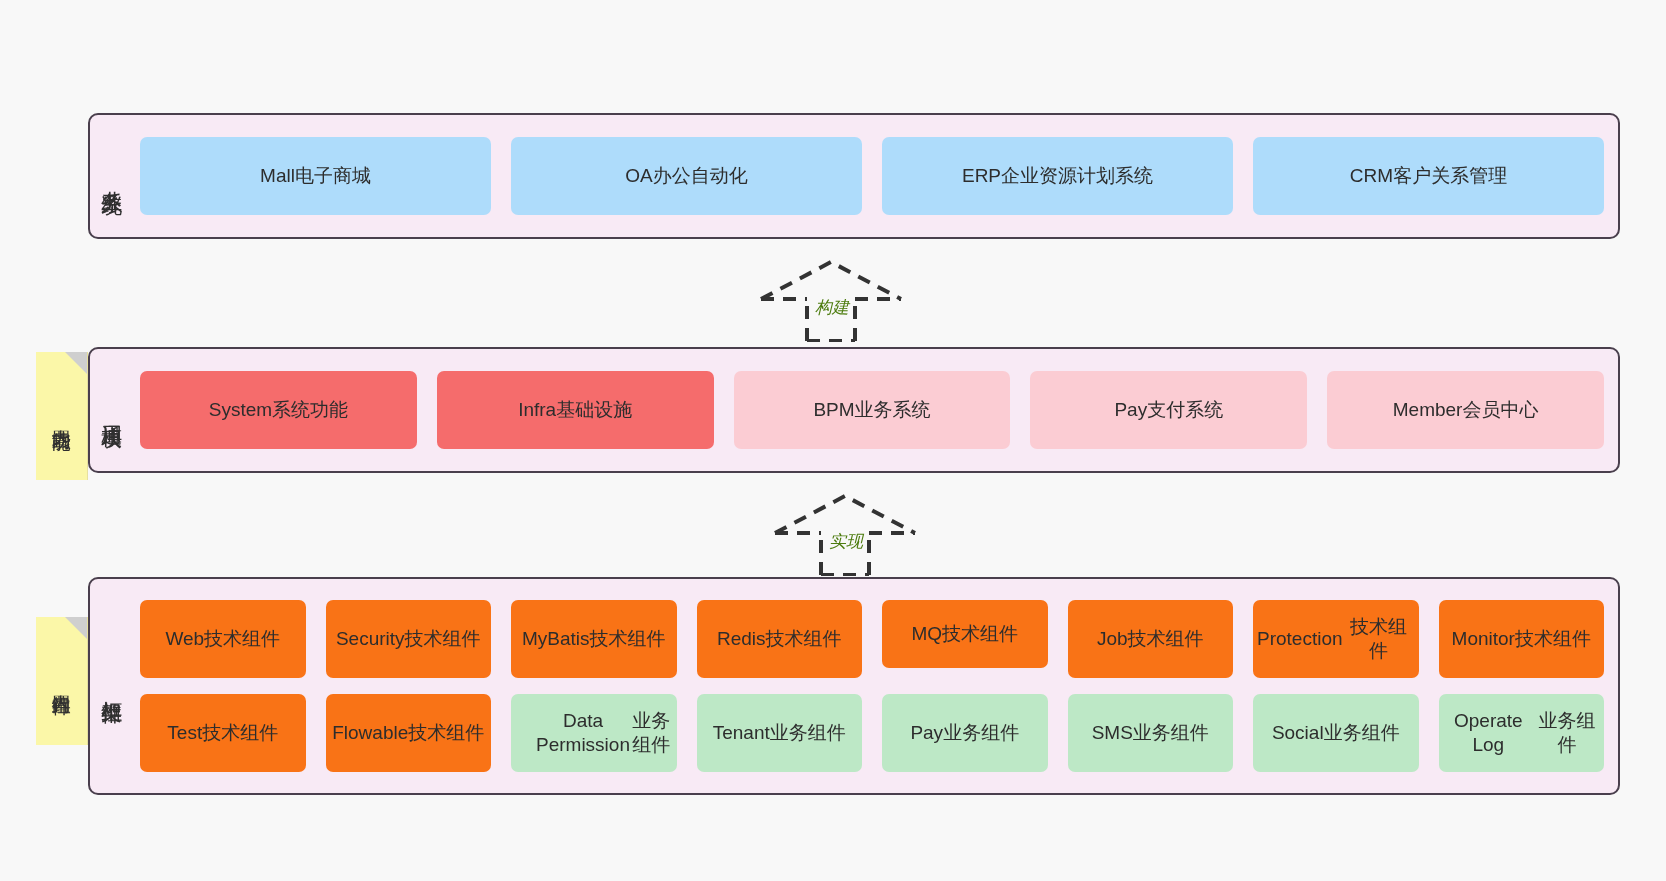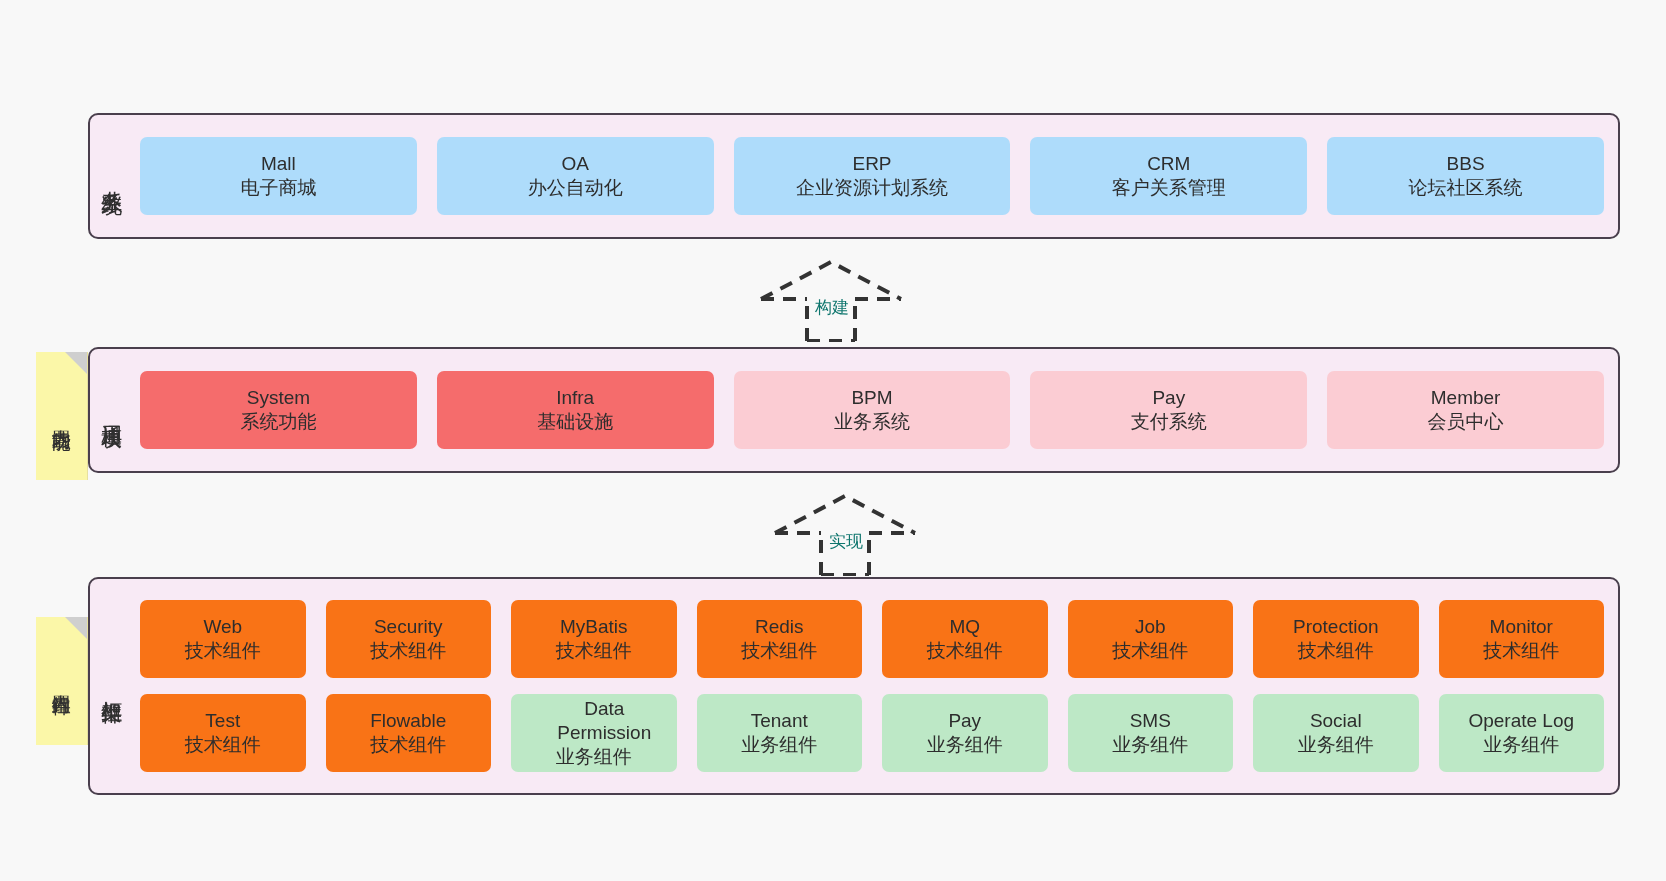--- a/index.html
+++ b/index.html
@@ -50,21 +50,21 @@
   .row{
     display:flex;
     gap:20px;
     align-items:stretch;
     justify-content:space-between;
   }
   .node{
     flex:1 1 0;
     border-radius:7px;
     display:flex;
-    flex-direction:column;
+    flex-direction:row;
     align-items:center;
     justify-content:center;
     text-align:center;
     font-size:19px;
     line-height:1.26;
     color:#2d2d2d;
     padding:6px 4px;
     box-sizing:border-box;
   }
   .node .ttl{display:block;}
@@ -103,25 +103,26 @@
     border-top:22px solid #cfcfcf;
     writing-mode:horizontal-tb;
   }
 
   
   .arrow-wrap{position:absolute;}
   .arrow-wrap svg{display:block;}
   .arrow-label{
     position:absolute;
     font-size:17px;
-    color:#0f766e;
+    color:#4d7c0f;
     background:#f8f8f8;
     padding:0 2px;
     white-space:nowrap;
     user-select:none;
+    font-style:italic;
   }
 </style>
 </head>
 <body>
 
 <div id="stage">
 
   <div class="layer" id="layer-business" style="left:88px; top:113px; width:1532px; height:126px;">
     <div class="layer-title">业务系统</div>
     <div class="layer-body">
@@ -134,24 +135,20 @@
           <span class="ttl">OA</span>
           <span class="sub">办公自动化</span>
         </div>
         <div class="node c-blue" style="height:78px;">
           <span class="ttl">ERP</span>
           <span class="sub">企业资源计划系统</span>
         </div>
         <div class="node c-blue" style="height:78px;">
           <span class="ttl">CRM</span>
           <span class="sub">客户关系管理</span>
-        </div>
-        <div class="node c-blue" style="height:78px;">
-          <span class="ttl">BBS</span>
-          <span class="sub">论坛社区系统</span>
         </div>
       </div>
     </div>
   </div>
 
   <div class="arrow-wrap" style="left:756px; top:258px; width:150px; height:84px;">
     <svg width="150" height="84" viewBox="0 0 150 84">
 
       <path d="M51 83 L51 41 M99 83 L99 41 M51 83 L99 83" fill="none" stroke="#333" stroke-width="4" stroke-dasharray="13,9" stroke-linecap="butt"></path>
 
@@ -222,21 +219,21 @@
           <span class="sub">技术组件</span>
         </div>
         <div class="node c-green" style="height:78px;">
           <span class="ttl">MyBatis</span>
           <span class="sub">技术组件</span>
         </div>
         <div class="node c-green" style="height:78px;">
           <span class="ttl">Redis</span>
           <span class="sub">技术组件</span>
         </div>
-        <div class="node c-green" style="height:78px;">
+        <div class="node c-green" style="height:68px;">
           <span class="ttl">MQ</span>
           <span class="sub">技术组件</span>
         </div>
         <div class="node c-green" style="height:78px;">
           <span class="ttl">Job</span>
           <span class="sub">技术组件</span>
         </div>
         <div class="node c-green" style="height:78px;">
           <span class="ttl">Protection</span>
           <span class="sub">技术组件</span>

